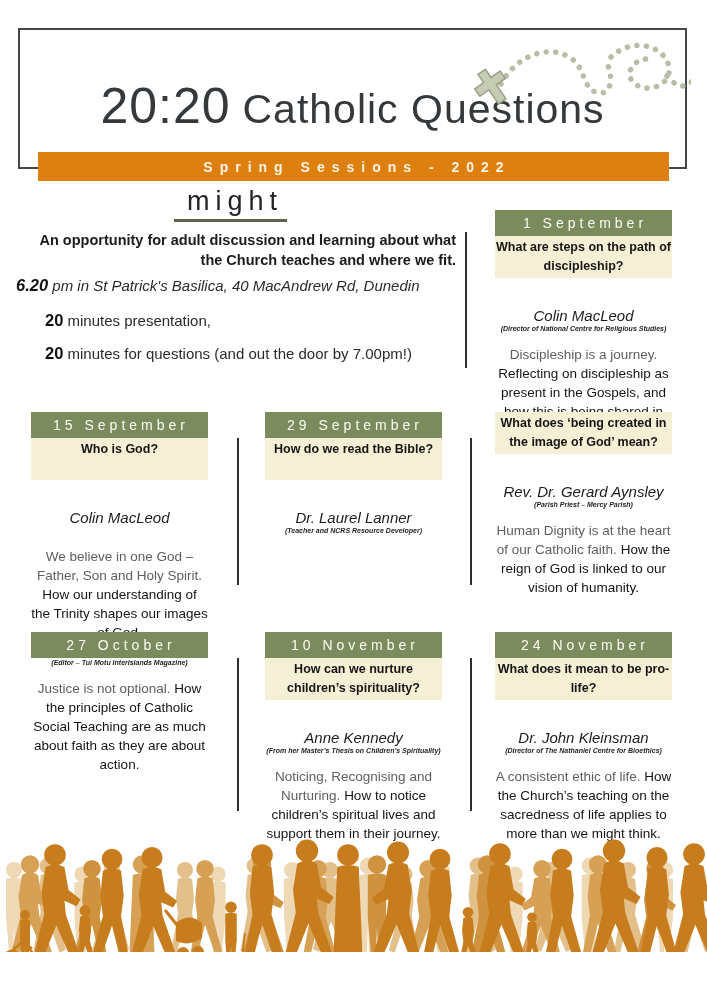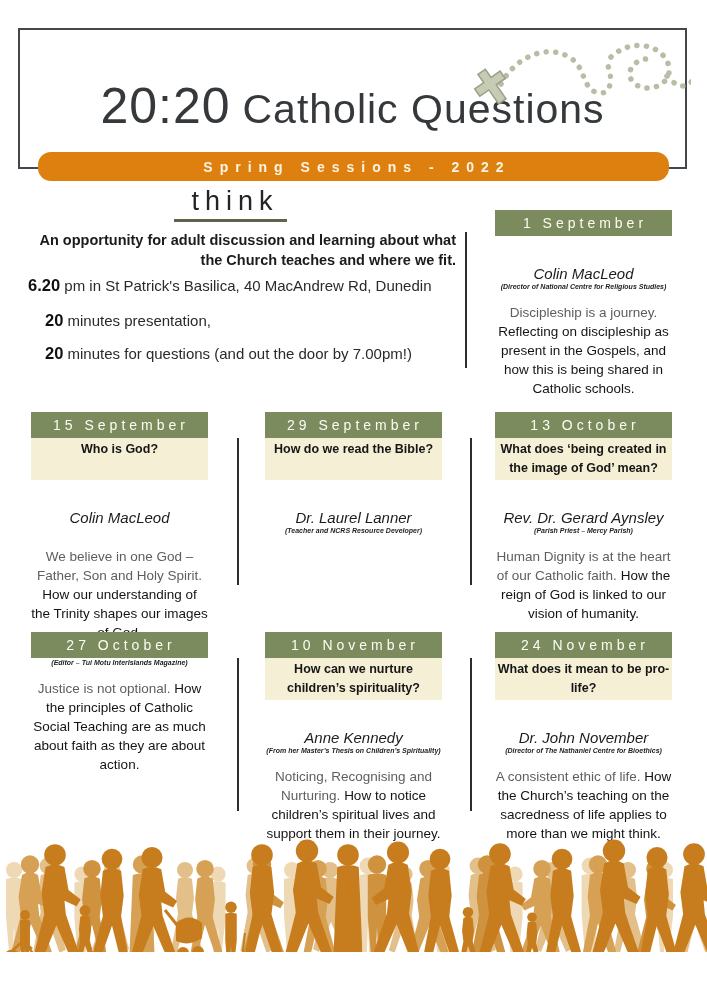--- a/index.html
+++ b/index.html
@@ -13,35 +13,35 @@
     border:2px solid #42474b;background:#ffffff;
     display:flex;align-items:center;justify-content:center;
   }
   .title{white-space:nowrap;color:#35393c;margin-top:14px;}
   .title .t1{font-size:50px;letter-spacing:1px;}
   .title .t2{font-size:41px;letter-spacing:1px;margin-left:12px;}
   .rosary{position:absolute;right:-6px;top:0;}
   .banner{
     position:absolute;left:38px;top:152px;width:631px;height:29px;background:#dd800f;
     display:flex;align-items:center;justify-content:center;
-    color:#fbf4e4;font-weight:bold;font-size:14px;letter-spacing:7px;padding-left:7px;box-sizing:border-box;border-radius:13px;
+    color:#fbf4e4;font-weight:bold;font-size:14px;letter-spacing:7px;padding-left:7px;box-sizing:border-box;
   }
   
   .about-heading{
     position:absolute;left:140px;top:186px;width:190px;text-align:center;
     font-size:27px;letter-spacing:6px;color:#242424;
   }
   .about-underline{position:absolute;left:174px;top:219px;width:113px;height:3px;background:#5f644a;}
   .about-intro{
     position:absolute;left:20px;top:230px;width:436px;text-align:right;
     font-weight:bold;font-size:14.5px;line-height:20px;color:#1b1b1b;
   }
   .about-line{position:absolute;font-size:15px;color:#2a2a2a;white-space:nowrap;}
   .about-line b{font-size:16.5px;color:#111;}
-  .al1{left:28px;top:276px;}
+  .al1{left:16px;top:276px;font-style:italic;}
   .al2{left:45px;top:311px;}
   .al3{left:45px;top:344px;}
   
   .vdiv{position:absolute;width:2px;background:#2d2d2d;}
   
   .card{position:absolute;width:177px;text-align:center;}
   .date-band{
     height:26px;background:#7b8b5e;color:#fdfcf2;
     display:flex;align-items:center;justify-content:center;
     font-size:14px;letter-spacing:4px;padding-left:3px;box-sizing:border-box;
@@ -73,35 +73,36 @@
         <path d="M150 27 C 172 6 204 16 208 37 C 211 57 182 65 171 51 C 163 39 178 25 193 30"></path>
         <path d="M206 46 C 218 60 226 58 234 48"></path>
       </g>
       <g fill="#c6ccb4" stroke="#99a086" stroke-width="1.5" transform="translate(30,56) rotate(-35)">
         <path d="M-4 -17 h9 v10 h11 v9 h-11 v17 h-9 v-17 h-11 v-9 h11 z"></path>
       </g>
     </svg>
   </div>
   <div class="banner">Spring Sessions - 2022</div>
 
-  <div class="about-heading">think</div>
+  <div class="about-heading">might</div>
   <div class="about-underline"></div>
   <div class="about-intro">An opportunity for adult discussion and learning about what the Church teaches and where we fit.</div>
   <div class="about-line al1"><b>6.20</b><span> pm in St Patrick's Basilica, 40 MacAndrew Rd, Dunedin</span></div>
   <div class="about-line al2"><b>20</b><span> minutes presentation,</span></div>
   <div class="about-line al3"><b>20</b><span> minutes for questions (and out the door by 7.00pm!)</span></div>
 
   <div class="vdiv" style="left:465px;top:232px;height:136px;"></div>
   <div class="vdiv" style="left:237px;top:438px;height:147px;"></div>
   <div class="vdiv" style="left:470px;top:438px;height:147px;"></div>
   <div class="vdiv" style="left:237px;top:658px;height:153px;"></div>
   <div class="vdiv" style="left:470px;top:658px;height:153px;"></div>
 
   <div class="card" style="left:495px;top:210px;">
     <div class="date-band">1 September</div>
+    <div class="q-band">What are steps on the path of discipleship?</div>
     <div class="speaker">Colin MacLeod</div>
     <div class="affil">(Director of National Centre for Religious Studies)</div>
     <div class="desc"><span class="lead">Discipleship is a journey.</span> <span class="detail">Reflecting on discipleship as present in the Gospels, and how this is being shared in Catholic schools.</span></div>
   </div>
 
   <div class="card" style="left:31px;top:412px;">
     <div class="date-band">15 September</div>
     <div class="q-band">Who is God?</div>
     <div class="speaker">Colin MacLeod</div>
     <div class="affil"></div>
@@ -109,21 +110,20 @@
   </div>
 
   <div class="card" style="left:265px;top:412px;">
     <div class="date-band">29 September</div>
     <div class="q-band">How do we read the Bible?</div>
     <div class="speaker">Dr. Laurel Lanner</div>
     <div class="affil">(Teacher and NCRS Resource Developer)</div>
   </div>
 
   <div class="card" style="left:495px;top:412px;">
-    <div class="date-band">13 October</div>
     <div class="q-band">What does ‘being created in the image of God’ mean?</div>
     <div class="speaker">Rev. Dr. Gerard Aynsley</div>
     <div class="affil">(Parish Priest – Mercy Parish)</div>
     <div class="desc"><span class="lead">Human Dignity is at the heart of our Catholic faith.</span> <span class="detail">How the reign of God is linked to our vision of humanity.</span></div>
   </div>
 
   <div class="card" style="left:31px;top:632px;">
     <div class="date-band">27 October</div>
     <div class="affil">(Editor – Tui Motu InterIslands Magazine)</div>
     <div class="desc"><span class="lead">Justice is not optional.</span> <span class="detail">How the principles of Catholic Social Teaching are as much about faith as they are about action.</span></div>
@@ -133,21 +133,21 @@
     <div class="date-band">10 November</div>
     <div class="q-band">How can we nurture children’s spirituality?</div>
     <div class="speaker">Anne Kennedy</div>
     <div class="affil">(From her Master’s Thesis on Children’s Spirituality)</div>
     <div class="desc"><span class="lead">Noticing, Recognising and Nurturing.</span> <span class="detail">How to notice children’s spiritual lives and support them in their journey.</span></div>
   </div>
 
   <div class="card" style="left:495px;top:632px;">
     <div class="date-band">24 November</div>
     <div class="q-band">What does it mean to be pro-life?</div>
-    <div class="speaker">Dr. John November</div>
+    <div class="speaker">Dr. John Kleinsman</div>
     <div class="affil">(Director of The Nathaniel Centre for Bioethics)</div>
     <div class="desc"><span class="lead">A consistent ethic of life.</span> <span class="detail">How the Church’s teaching on the sacredness of life applies to more than we might think.</span></div>
   </div>
 
   <svg class="crowd" width="707" height="155" viewBox="0 0 707 155">
     <defs>
       <g id="pw">
           <circle cx="0" cy="8" r="8"></circle>
           <path d="M -7 17 Q 0 13 7 17 L 9 36 L 7 52 L 17 88 L 11 91 L 0 59 L -8 91 L -14 89 L -7 52 L -9 36 Z"></path>
         </g>

